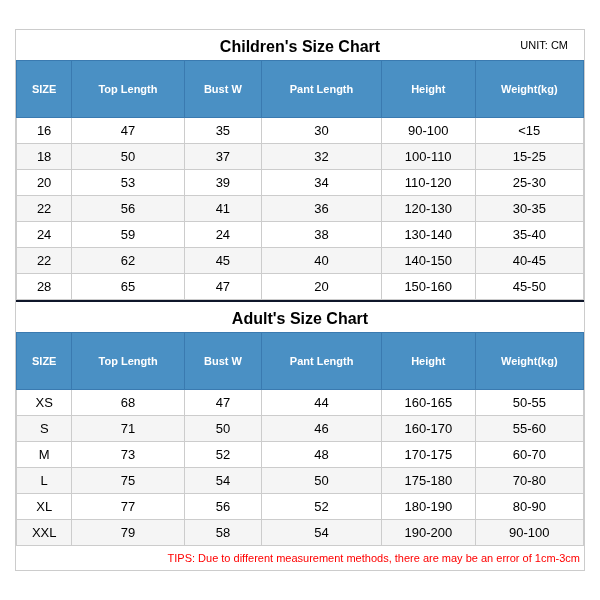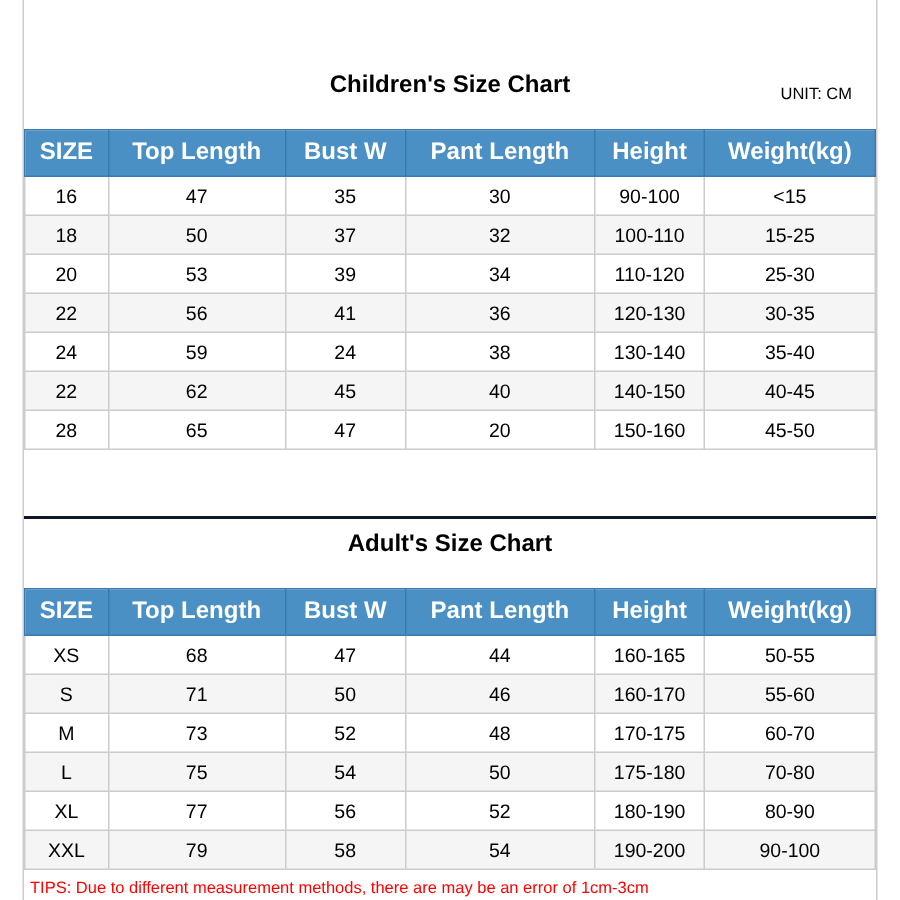--- a/index.html
+++ b/index.html
@@ -15,62 +15,61 @@
     }
     .container {
       width: 570px;
       border: 1px solid #ccc;
       background: #fff;
     }
     .section-title {
       text-align: center;
       font-weight: bold;
       font-size: 16px;
-      padding: 8px 0 20px 0;
+      padding: 8px 0 4px 0;
       background: #fff;
       position: relative;
-      margin-top: 44px;
     }
     .unit-label {
       position: absolute;
       right: 16px;
       top: 50%;
       transform: translateY(-50%);
       font-size: 11px;
       font-weight: normal;
     }
     table {
       width: 100%;
       border-collapse: collapse;
     }
     th {
       background-color: #4a90c4;
       color: #fff;
-      padding: 6px 4px;
+      padding: 22px 4px;
       text-align: center;
       border: 1px solid #3a7ab0;
-      font-size: 16px;
+      font-size: 11px;
     }
     td {
       padding: 5px 4px;
       text-align: center;
       border: 1px solid #ccc;
       font-size: 13px;
     }
     tr:nth-child(even) td {
       background-color: #f5f5f5;
     }
     tr:nth-child(odd) td {
       background-color: #fff;
     }
     td:first-child {
       font-weight: normal;
     }
     .tips {
-      text-align: left;
+      text-align: right;
       color: red;
       font-size: 11px;
       padding: 6px 4px;
     }
     .section-divider {
       border-top: 2px solid #0f172a;
     }
   </style>
 </head>
 <body>

